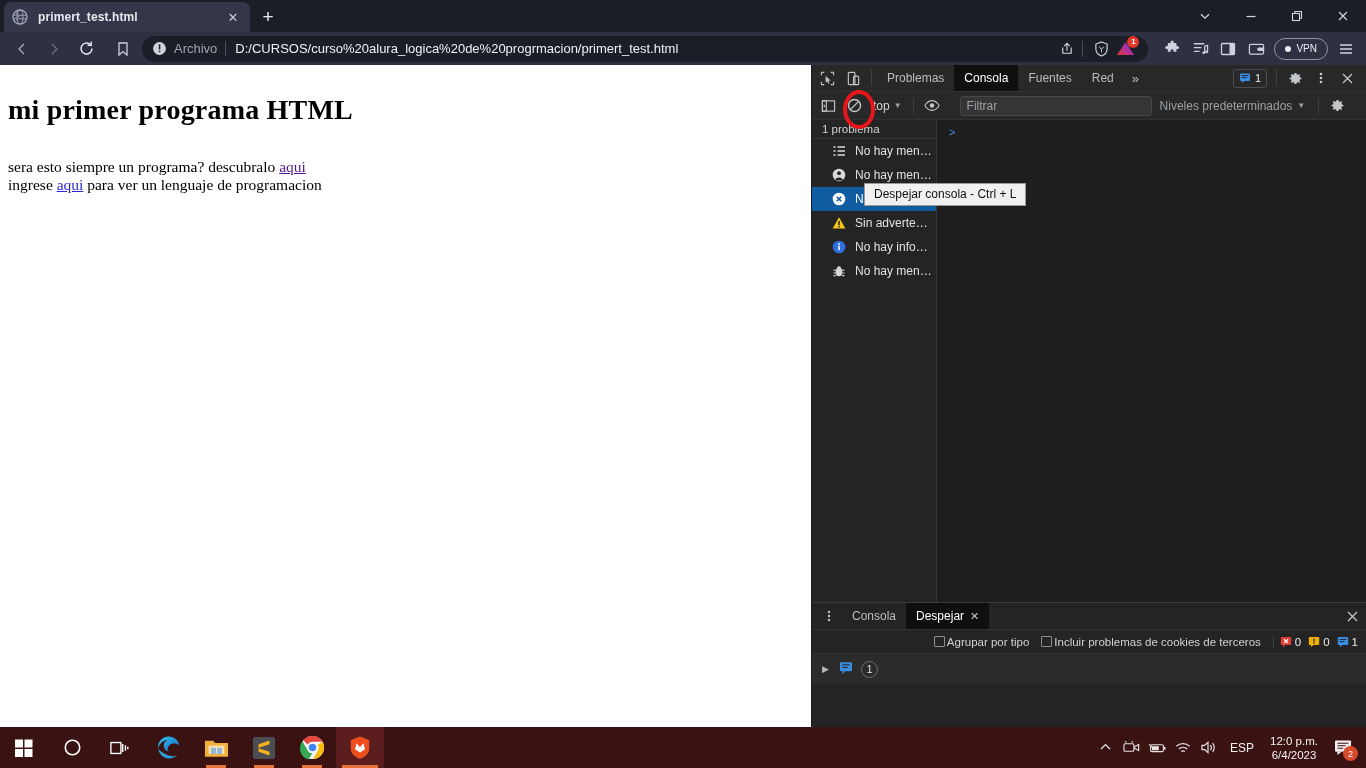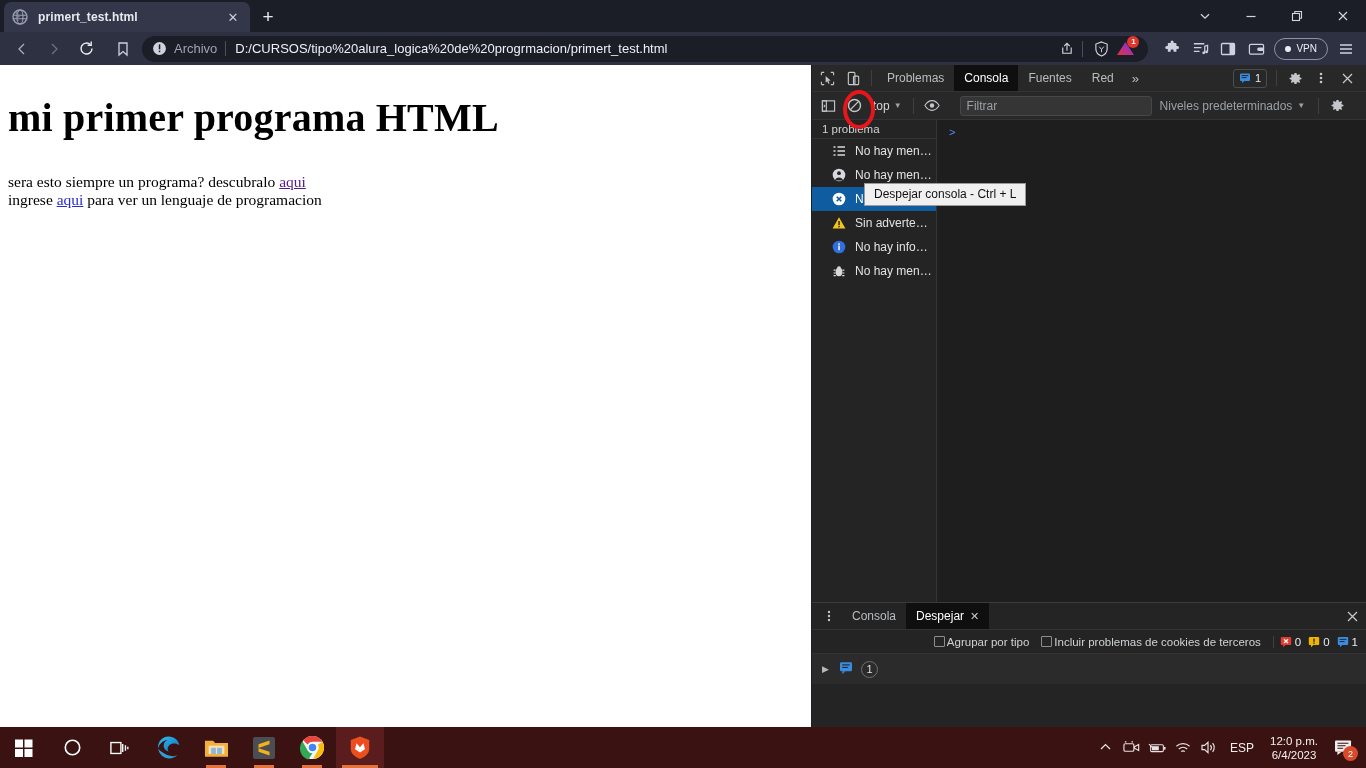--- a/index.html
+++ b/index.html
@@ -63,21 +63,21 @@
   .toolicons .ic { width:28px; height:28px; display:flex; align-items:center; justify-content:center; color:#cfd2de; }
   .vpnpill {
     display:flex; align-items:center; gap:5px; height:22px; padding:0 10px;
     border:1px solid #8e92a4; border-radius:11px; color:#eceef5; font-size:10px; margin:0 4px;
   }
   .vpnpill .dot { width:6px; height:6px; border-radius:50%; background:#eceef5; }
 
   
   .viewport { position:absolute; left:0; top:65px; width:811px; height:662px; background:#fff; overflow:hidden; }
   .page { padding:8px; font-family:"Liberation Serif", serif; color:#000; }
-  .page h1 { font-size:40px; font-weight:bold; margin:21px 0 6px 0; letter-spacing:.2px;}
+  .page h1 { font-size:28px; font-weight:bold; margin:21px 0 6px 0; letter-spacing:.2px;}
   .page p { font-size:15.5px; line-height:18px; margin-top:32px; }
   .page a.visited { color:#551a8b; text-decoration:underline; }
   .page a.link { color:#2a2ad0; text-decoration:underline; }
 
   
   .devtools { position:absolute; left:812px; top:65px; width:554px; height:662px; background:#242424;
     display:flex; flex-direction:column; font-size:12px; color:#e8eaed; }
   .dt-top { height:27px; background:#282828; display:flex; align-items:center; padding:0 2px; border-bottom:1px solid #333; }
   .dt-iconbtn { width:26px; height:25px; display:flex; align-items:center; justify-content:center; color:#c3c6ca; }
   .dt-div { width:1px; height:16px; background:#3d3f41; margin:0 5px; }
@@ -226,21 +226,21 @@
       <div class="omnibox">
         <span class="omni-info">
           <svg width="15" height="15" viewBox="0 0 15 15">
             <circle cx="7.5" cy="7.5" r="6.4" fill="#cfd2dd"></circle>
             <rect x="6.8" y="3.4" width="1.5" height="5" fill="#1b1d27"></rect>
             <rect x="6.8" y="9.6" width="1.5" height="1.6" fill="#1b1d27"></rect>
           </svg>
         </span>
         <span class="omni-scheme">Archivo</span>
         <span class="omni-sep"></span>
-        <span class="omni-url" title="D:/CURSOS/curso%20alura_logica%20de%20progrmacion/primert_test.html">D:/CURSOS/tipo%20alura_logica%20de%20progrmacion/primert_test.html</span>
+        <span class="omni-url" title="D:/CURSOS/curso%20alura_logica%20de%20progrmacion/primert_test.html">D:/CURSOS/curso%20alura_logica%20de%20progrmacion/primert_test.html</span>
         <span class="omni-right">
           <span class="ic">
             <svg width="15" height="15" viewBox="0 0 16 16">
               <path d="M4 7 V13 H13 V7" fill="none" stroke="#d4d7e1" stroke-width="1.2"></path>
               <path d="M8.5 10.5 V2.5 M5.5 5.5 L8.5 2.5 L11.5 5.5" fill="none" stroke="#d4d7e1" stroke-width="1.2"></path>
             </svg>
           </span>
           <span class="vline"></span>
           <span class="ic">
             <svg width="15" height="16" viewBox="0 0 16 17">

